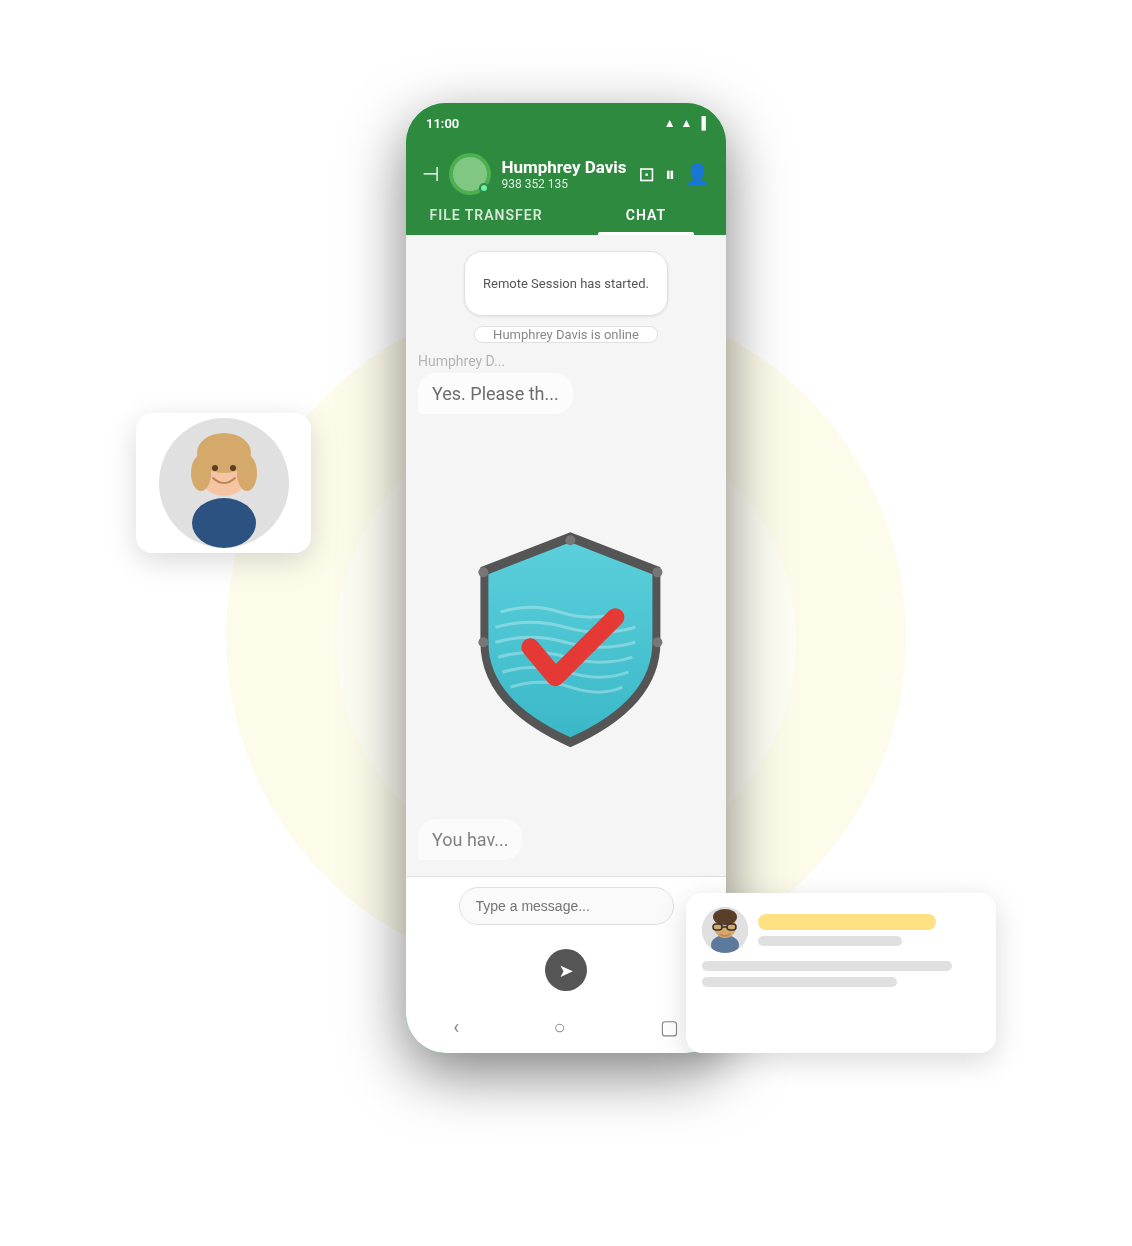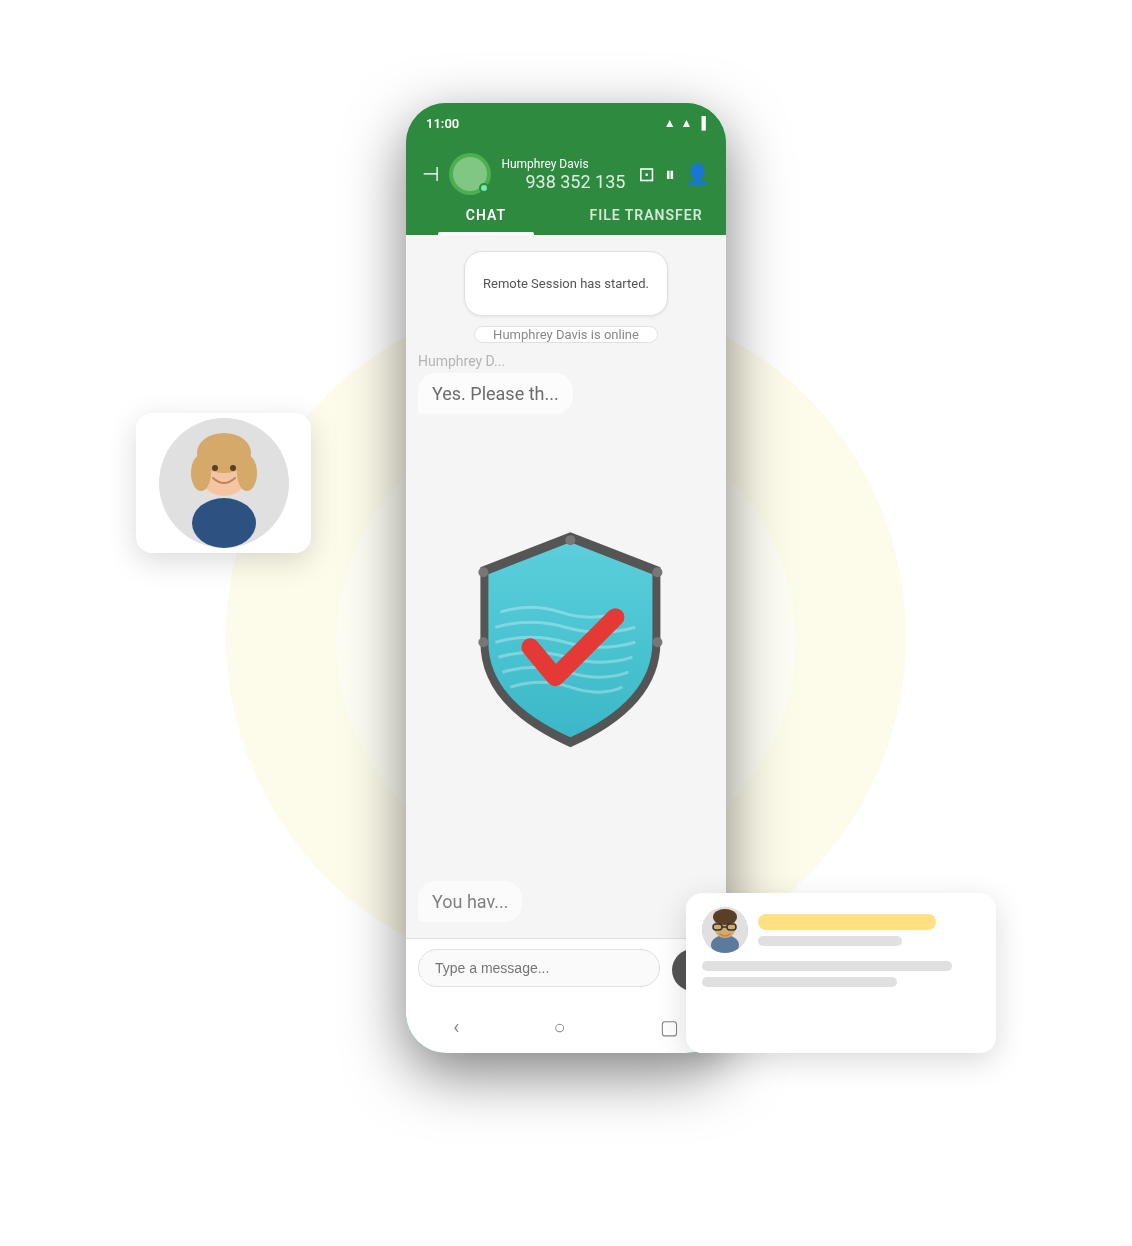--- a/index.html
+++ b/index.html
@@ -144,27 +144,26 @@
       height: 10px;
       background: #69f0ae;
       border-radius: 50%;
       border: 2px solid #2d8a3e;
     }
     .header-info {
       flex: 1;
     }
     .header-name {
       color: #fff;
-      font-size: 12px;
-      font-weight: 400;
+      font-size: 17px;
+      font-weight: 700;
     }
     .header-number {
       color: rgba(255,255,255,0.85);
-      font-size: 18px;
-      margin-left: 24px;
+      font-size: 12px;
     }
     .header-right-icons {
       display: flex;
       gap: 10px;
       color: #fff;
       font-size: 20px;
       align-items: center;
     }
 
     
@@ -263,24 +262,25 @@
       align-self: flex-start;
       margin-bottom: -6px;
       opacity: 0.7;
     }
 
     
     .phone-input-bar {
       background: #fff;
       padding: 10px 12px;
       display: flex;
-      align-items: flex-start;
-      gap: 12px;
+      align-items: center;
+      gap: 24px;
       flex-shrink: 0;
       border-top: 1px solid #e0e0e0;
+      flex-direction: column;
     }
     .message-input {
       flex: 1;
       border: 1.5px solid #e0e0e0;
       border-radius: 24px;
       padding: 10px 16px;
       font-size: 14px;
       color: #aaa;
       outline: none;
       background: #fafafa;
@@ -460,25 +460,25 @@
         <div class="header-number">938 352 135</div>
       </div>
       <div class="header-right-icons">
         <span>⊡</span>
         <span>⏸</span>
         <span>👤</span>
       </div>
     </div>
 
     <div class="phone-tabs">
+      <div class="tab">
+        <span>FILE TRANSFER</span>
+      </div>
       <div class="tab active">
         <span>CHAT</span>
-      </div>
-      <div class="tab">
-        <span>FILE TRANSFER</span>
       </div>
     </div>
 
     <div class="phone-chat">
 
       <div class="chat-system-msg">Remote Session has started.</div>
 
       <div class="chat-status-msg">Humphrey Davis is online</div>
 
 

